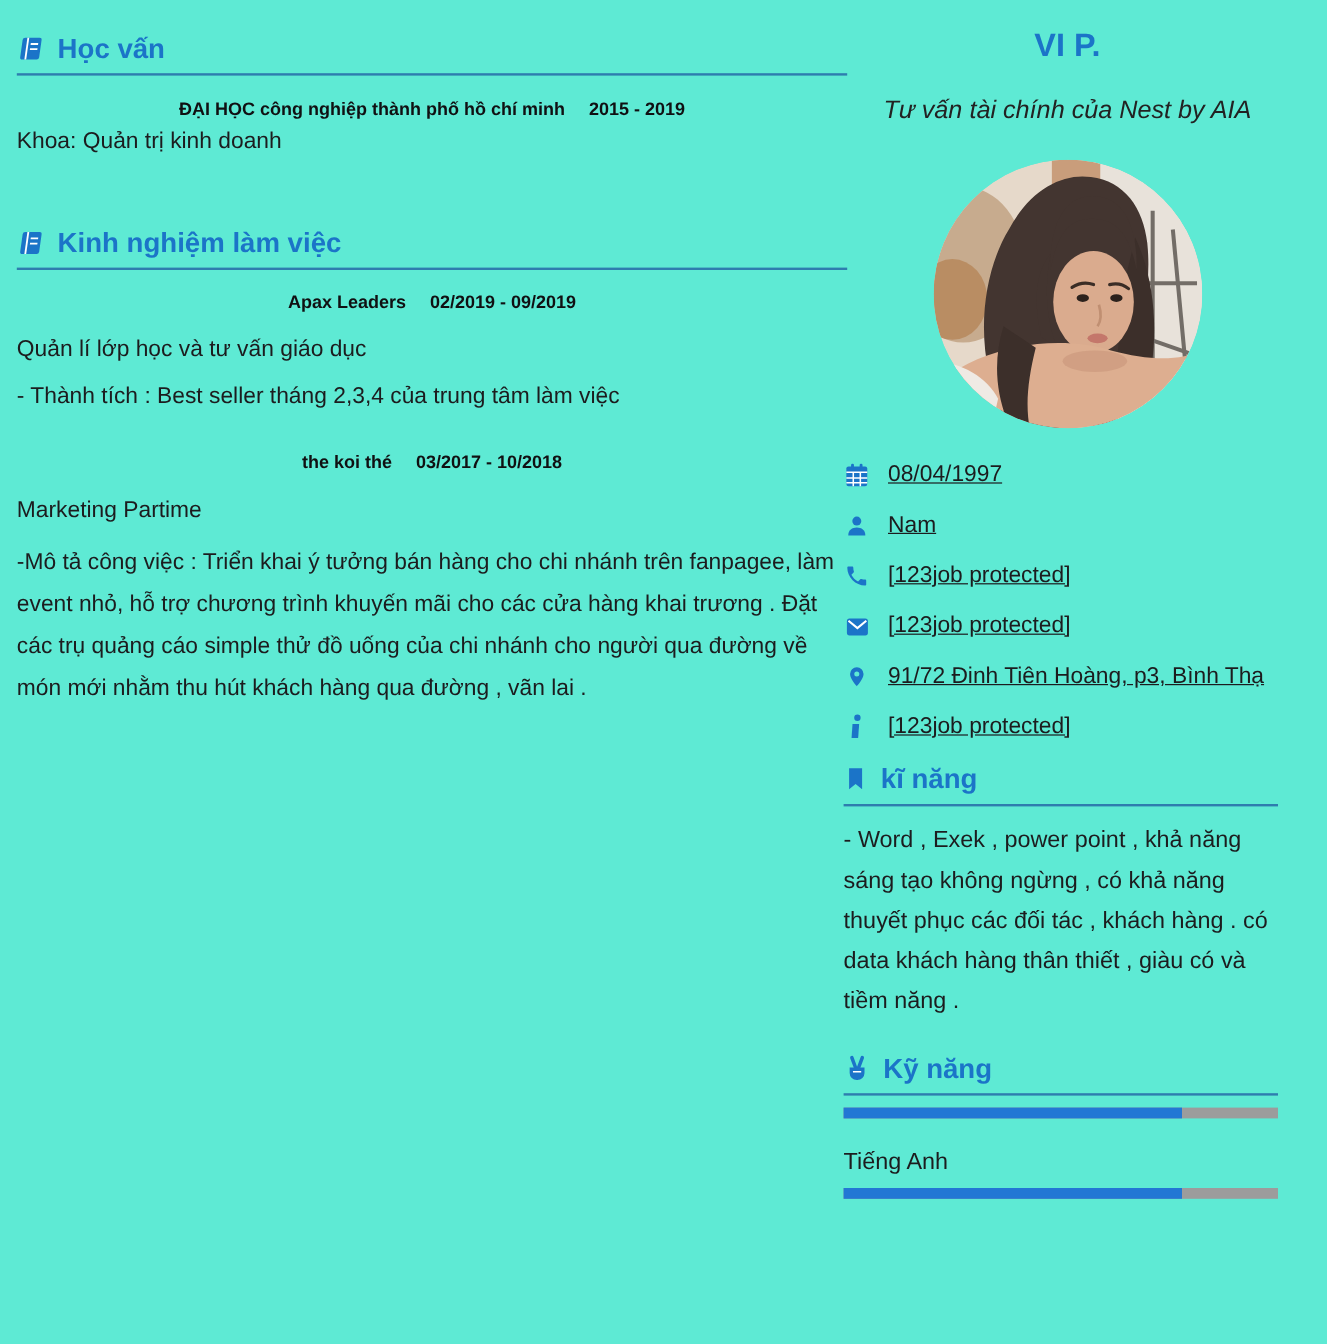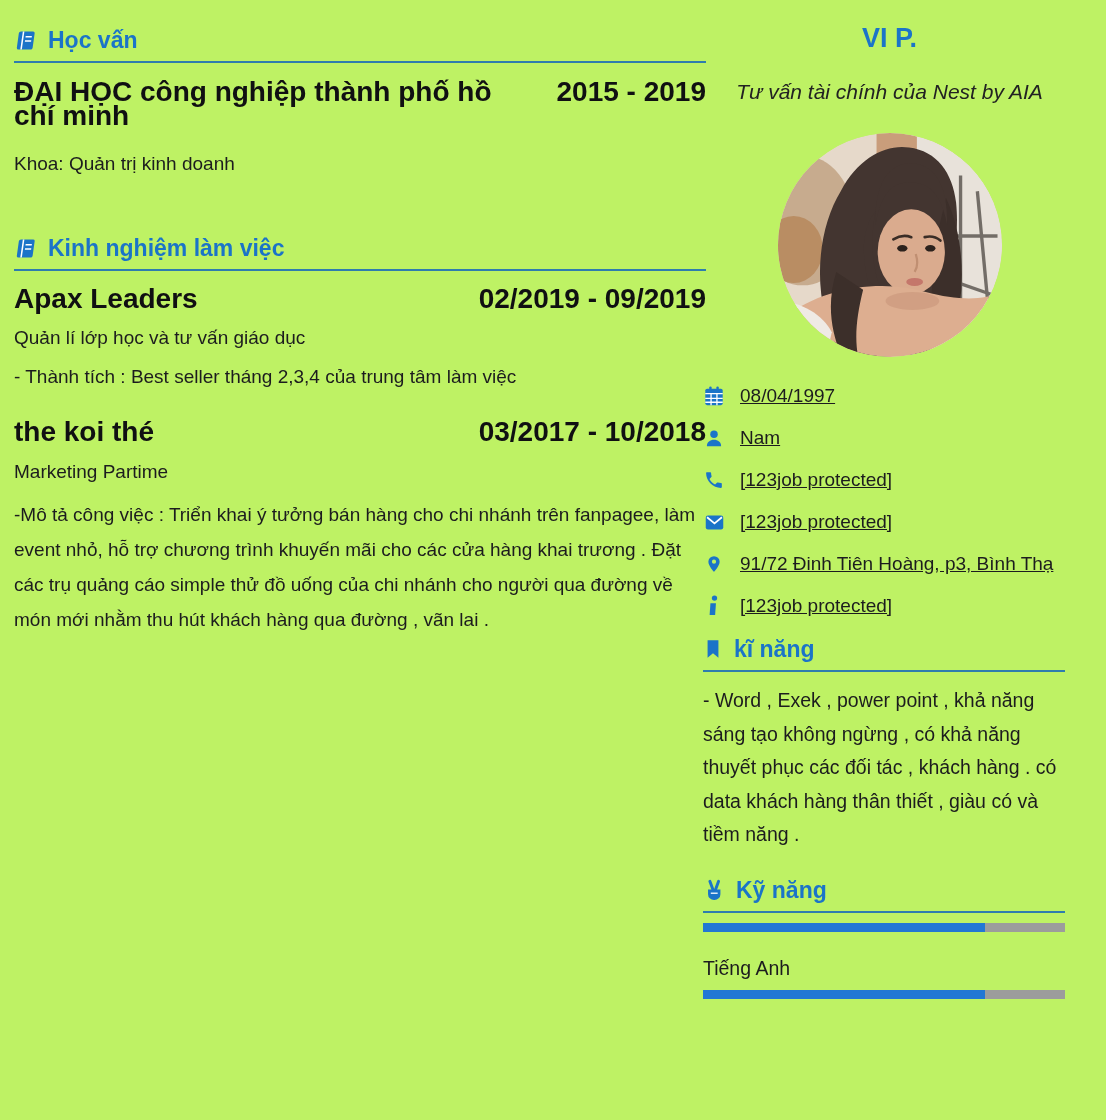--- a/index.html
+++ b/index.html
@@ -1,40 +1,40 @@
 <!DOCTYPE html>
 <html><head>
 <meta charset="utf-8">
 <style>
   html,body{margin:0;padding:0;background:#ffffff;}
   .page{
-    position:relative;width:1106px;height:1120px;background:#bef264;overflow:hidden;
+    position:relative;width:1106px;height:1120px;background:#5eead4;overflow:hidden;
     font-family:"Liberation Sans","DejaVu Sans",sans-serif;color:#1c1c1e;
   }
   .col-left{position:absolute;left:14px;top:0;width:692px;}
   .col-right{position:absolute;left:703px;top:0;width:373px;}
 
   .sec-h{
     display:flex;align-items:center;gap:11px;margin:0;
     color:#1b74c8;font-size:23px;font-weight:bold;line-height:28px;
   }
   .sec-h .icon{display:inline-flex;flex:0 0 auto;}
   .rule{height:0;border-top:2px solid #2e7dae;margin-top:7px;}
   .rule-r{width:362px;}
 
-  .entry-row{display:flex;justify-content:space-between;align-items:baseline;
-    font-size:28px;font-weight:bold;line-height:24px;color:#101012;}
+  .entry-row{display:flex;justify-content:center;align-items:baseline;
+    font-size:15px;font-weight:bold;line-height:24px;color:#101012;}
   .entry-row .dates{white-space:nowrap;padding-left:20px;}
   .line{font-size:19px;line-height:24px;color:#1c1c1e;}
   .para{font-size:19px;line-height:35px;color:#1c1c1e;}
 
   
   .edu-h{margin-top:26px;}
   .edu-row{margin-top:17px;}
-  .edu-detail{margin-top:24px;}
+  .edu-detail{margin-top:2px;}
   .exp-h{margin-top:58px;}
   .job1-row{margin-top:16px;}
   .job1-l1{margin-top:15px;}
   .job1-l2{margin-top:15px;}
   .job2-row{margin-top:31px;}
   .job2-l1{margin-top:16px;}
   .job2-desc{margin-top:13px;}
 
   
   .name{margin:22px 0 0;text-align:center;color:#1b74c8;font-size:27px;font-weight:bold;line-height:32px;}

